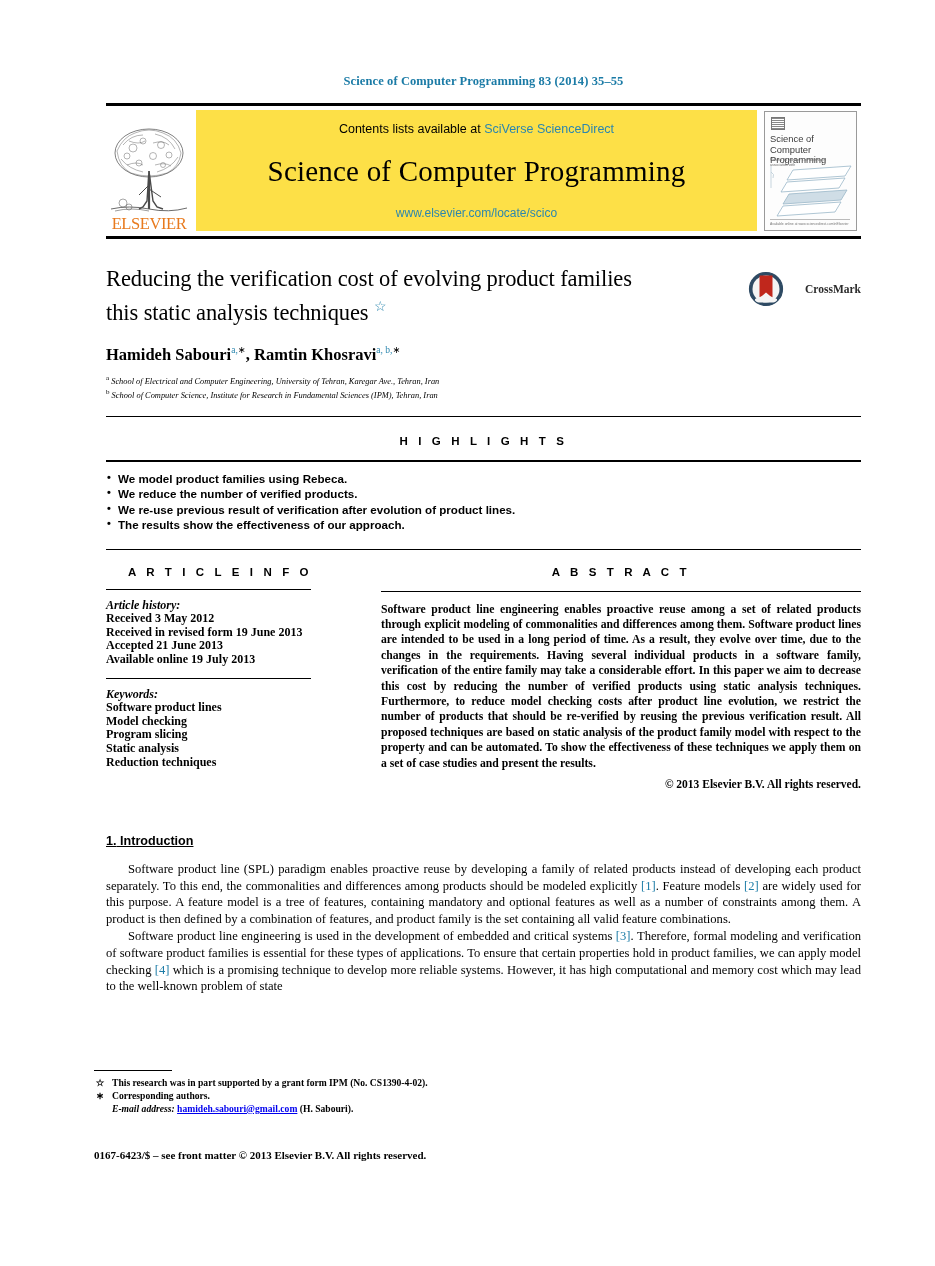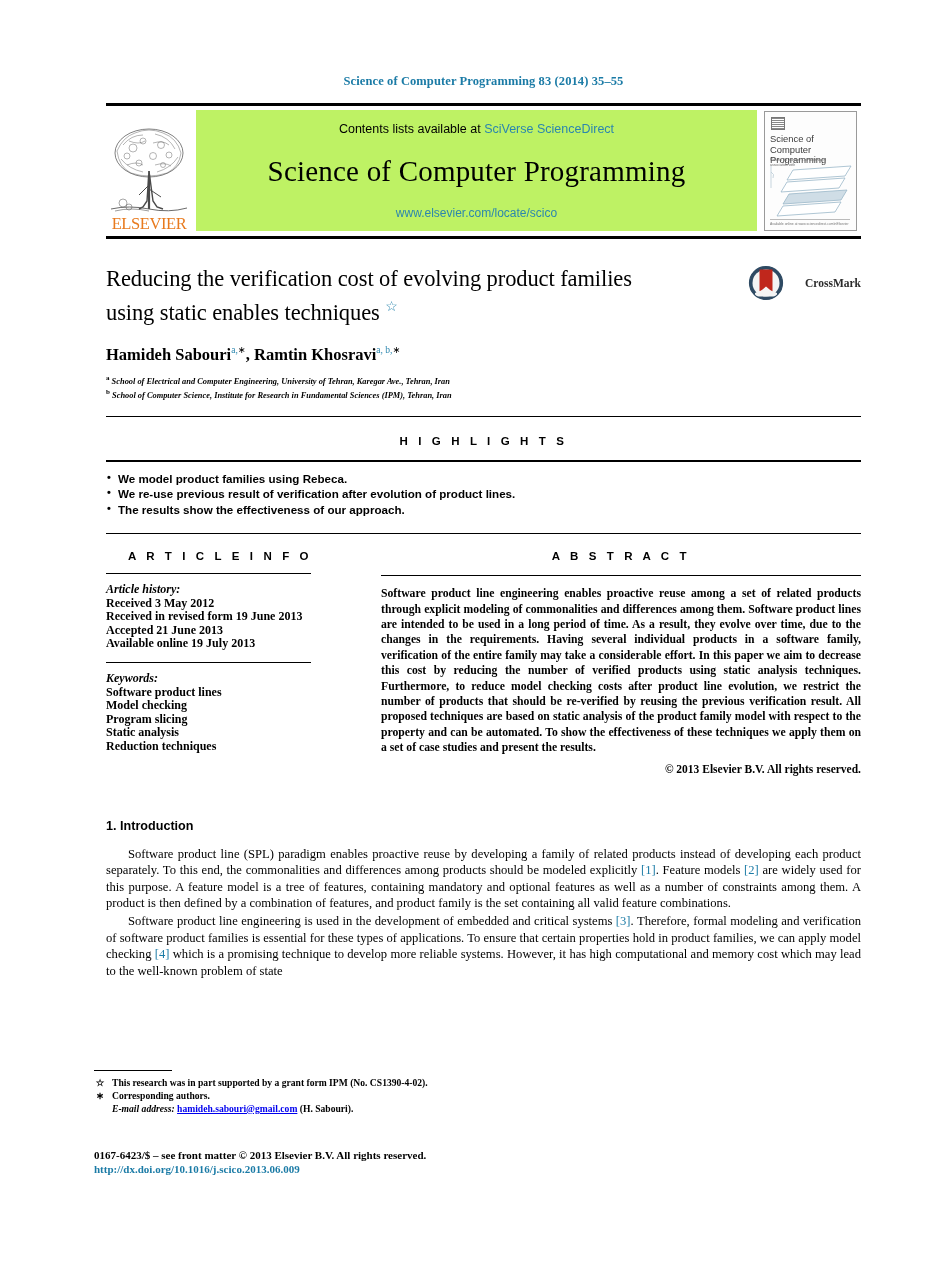--- a/index.html
+++ b/index.html
@@ -50,21 +50,21 @@
     font-family: "Liberation Serif", serif;
     font-size: 16.5px;
     color: #e87a1e;
     letter-spacing: -0.4px;
     font-weight: 400;
     line-height: 1;
     margin-top: 1px;
   }
   .mast-center {
     flex: 1 1 auto;
-    background: #bef264;
+    background: #fde047;
     margin: 4px 6px 5px 4px;
     display: flex;
     flex-direction: column;
     justify-content: space-between;
     align-items: center;
     padding: 12px 0 11px 0;
   }
   .contents-line {
     font-family: "Liberation Sans", sans-serif;
     font-size: 12.5px;
@@ -138,27 +138,27 @@
     color: #000;
   }
   .authors sup { font-size: 9.5px; font-weight: normal; color: #2b86ae; vertical-align: super; }
   .authors sup .ast { color:#000; }
   .affil {
     margin-top: 9px;
     font-family: "Liberation Serif", serif;
     font-size: 8.4px;
     line-height: 11.5px;
     font-style: italic;
-    font-weight: bold;
+    font-weight: normal;
     color: #000;
   }
   .affil sup { font-style: normal; font-size: 7px; }
 
   .crossmark {
-    position: absolute; right: 0; top: 0;
+    position: absolute; right: 0; top: 6px;
     display: flex; align-items: center; gap: 21px;
   }
   .crossmark-label {
     font-family: "Liberation Serif", serif;
     font-size: 11.5px; font-weight: bold; color: #2b2b2b;
   }
 
   
   .sec-head {
     font-family: Liberation Sans, sans-serif;
@@ -201,21 +201,21 @@
   .copyright {
     text-align: right; margin-top: 7px;
     font-family: "Liberation Serif", serif;
     font-size: 11.5px; font-weight: bold;
   }
 
   
   .body-wrap { margin: 0 78px; }
   .sec-title {
     font-family: "Liberation Sans", sans-serif;
-    font-size: 12.6px; font-weight: bold; margin-top: 44px;
+    font-size: 12.6px; font-weight: bold; margin-top: 44px; text-decoration: underline;
   }
   .para {
     font-family: "Liberation Serif", serif;
     font-size: 12.6px; line-height: 16.6px; font-weight: normal;
     text-align: justify;
     text-indent: 22px;
     margin-top: 13px;
   }
   .para.cont { text-indent: 22px; margin-top: 1px; }
   a.ref { color: #1b7ba6; text-decoration: none; }
@@ -320,21 +320,21 @@
         <circle cx="18" cy="18" r="13.5" fill="#f4f4f4"></circle>
         <path d="M11.5 4.5 L24.5 4.5 L24.5 27 L18 21.5 L11.5 27 Z" fill="#c0271c"></path>
         <path d="M7 28 Q18 22 29 28 L29 31.5 L7 31.5 Z" fill="#f4f4f4"></path>
         <circle cx="18" cy="18" r="16.5" fill="none" stroke="#2e4a63" stroke-width="1.2"></circle>
       </svg>
       <span class="crossmark-label">CrossMark</span>
     </div>
 
     <div class="paper-title">
       <span>Reducing the verification cost of evolving product families</span><br>
-      <span>using static enables techniques</span>
+      <span>this static analysis techniques</span>
       <span class="title-star">☆</span>
     </div>
 
     <div class="authors">
       <span>Hamideh Sabouri</span><sup><span>a</span>,<span class="ast">∗</span></sup><span>, </span><span>Ramtin Khosravi</span><sup><span>a, b</span>,<span class="ast">∗</span></sup>
     </div>
 
     <div class="affil">
       <div><sup>a</sup> <span>School of Electrical and Computer Engineering, University of Tehran, Karegar Ave., Tehran, Iran</span></div>
       <div><sup>b</sup> <span>School of Computer Science, Institute for Research in Fundamental Sciences (IPM), Tehran, Iran</span></div>
@@ -343,20 +343,21 @@
 
   <div style="margin:14px 78px 0 78px;">
       <div style="border-top:1px solid #000;"></div>
     </div>
 
   <div class="highlights-wrap">
     <div class="sec-head hl-head-row">H I G H L I G H T S</div>
     <div style="border-top:2.5px solid #000;"></div>
     <ul class="hl-list">
       <li>We model product families using Rebeca.</li>
+      <li>We reduce the number of verified products.</li>
       <li>We re-use previous result of verification after evolution of product lines.</li>
       <li>The results show the effectiveness of our approach.</li>
     </ul>
   </div>
 
   <div style="margin:16px 78px 0 78px;">
       <div style="border-top:1px solid #000;"></div>
     </div>
 
   <div class="two-col">
@@ -414,16 +415,15 @@
       </div>
       <div class="fn-row">
         <span class="fn-mark"></span>
         <span><span class="fn-email">E-mail address:</span> <a href="#">hamideh.sabouri@gmail.com</a><span> (H. Sabouri).</span></span>
       </div>
     </div>
   </div>
 
   <div class="footer-line">
     <div>0167-6423/$ – see front matter © 2013 Elsevier B.V. All rights reserved.</div>
-    <div class="footer-doi">http://dx.doi.org/10.1016/j.scico.2013.06.009</div>
   </div>
 
 </div>
 
 </body></html>

